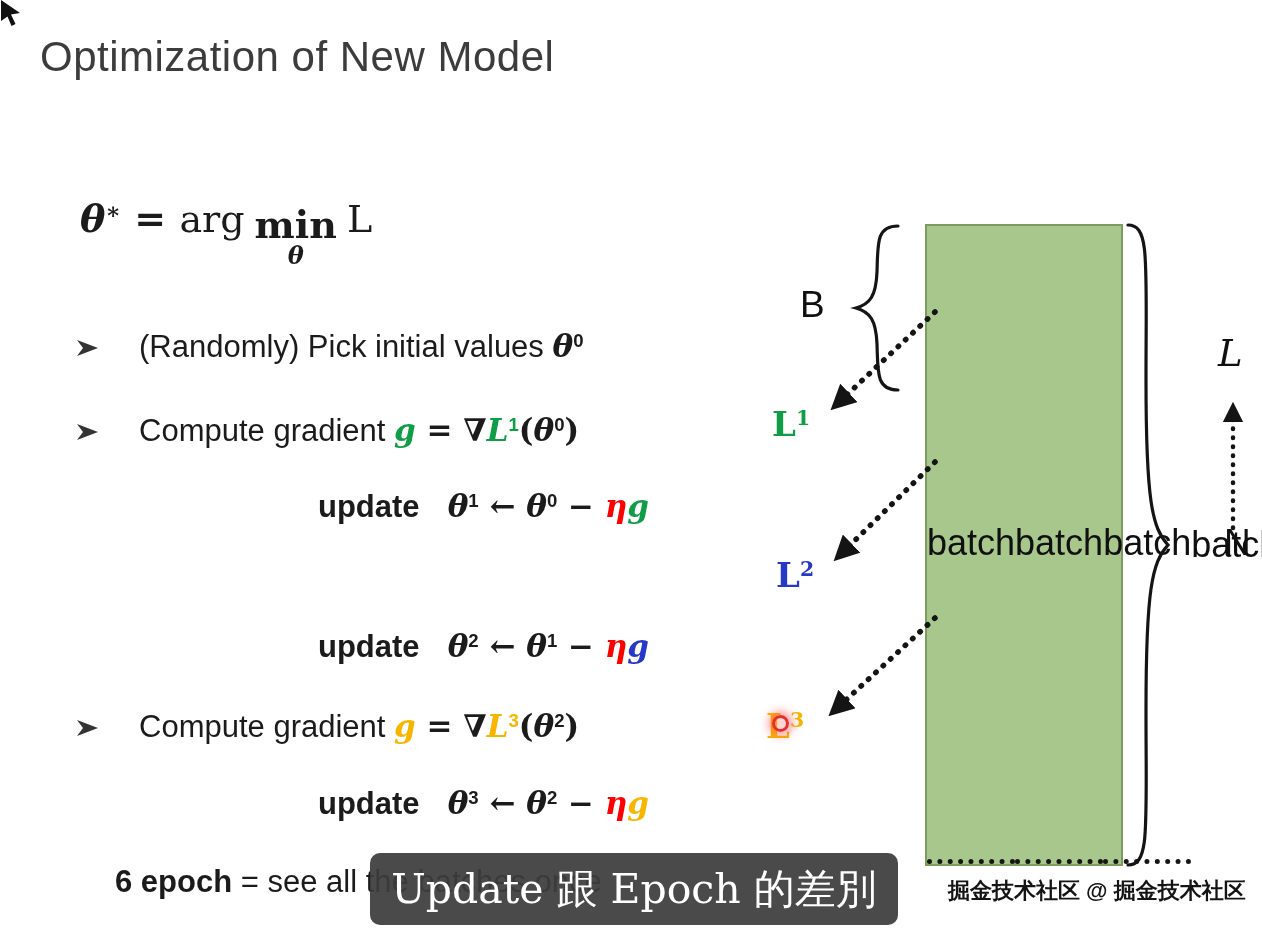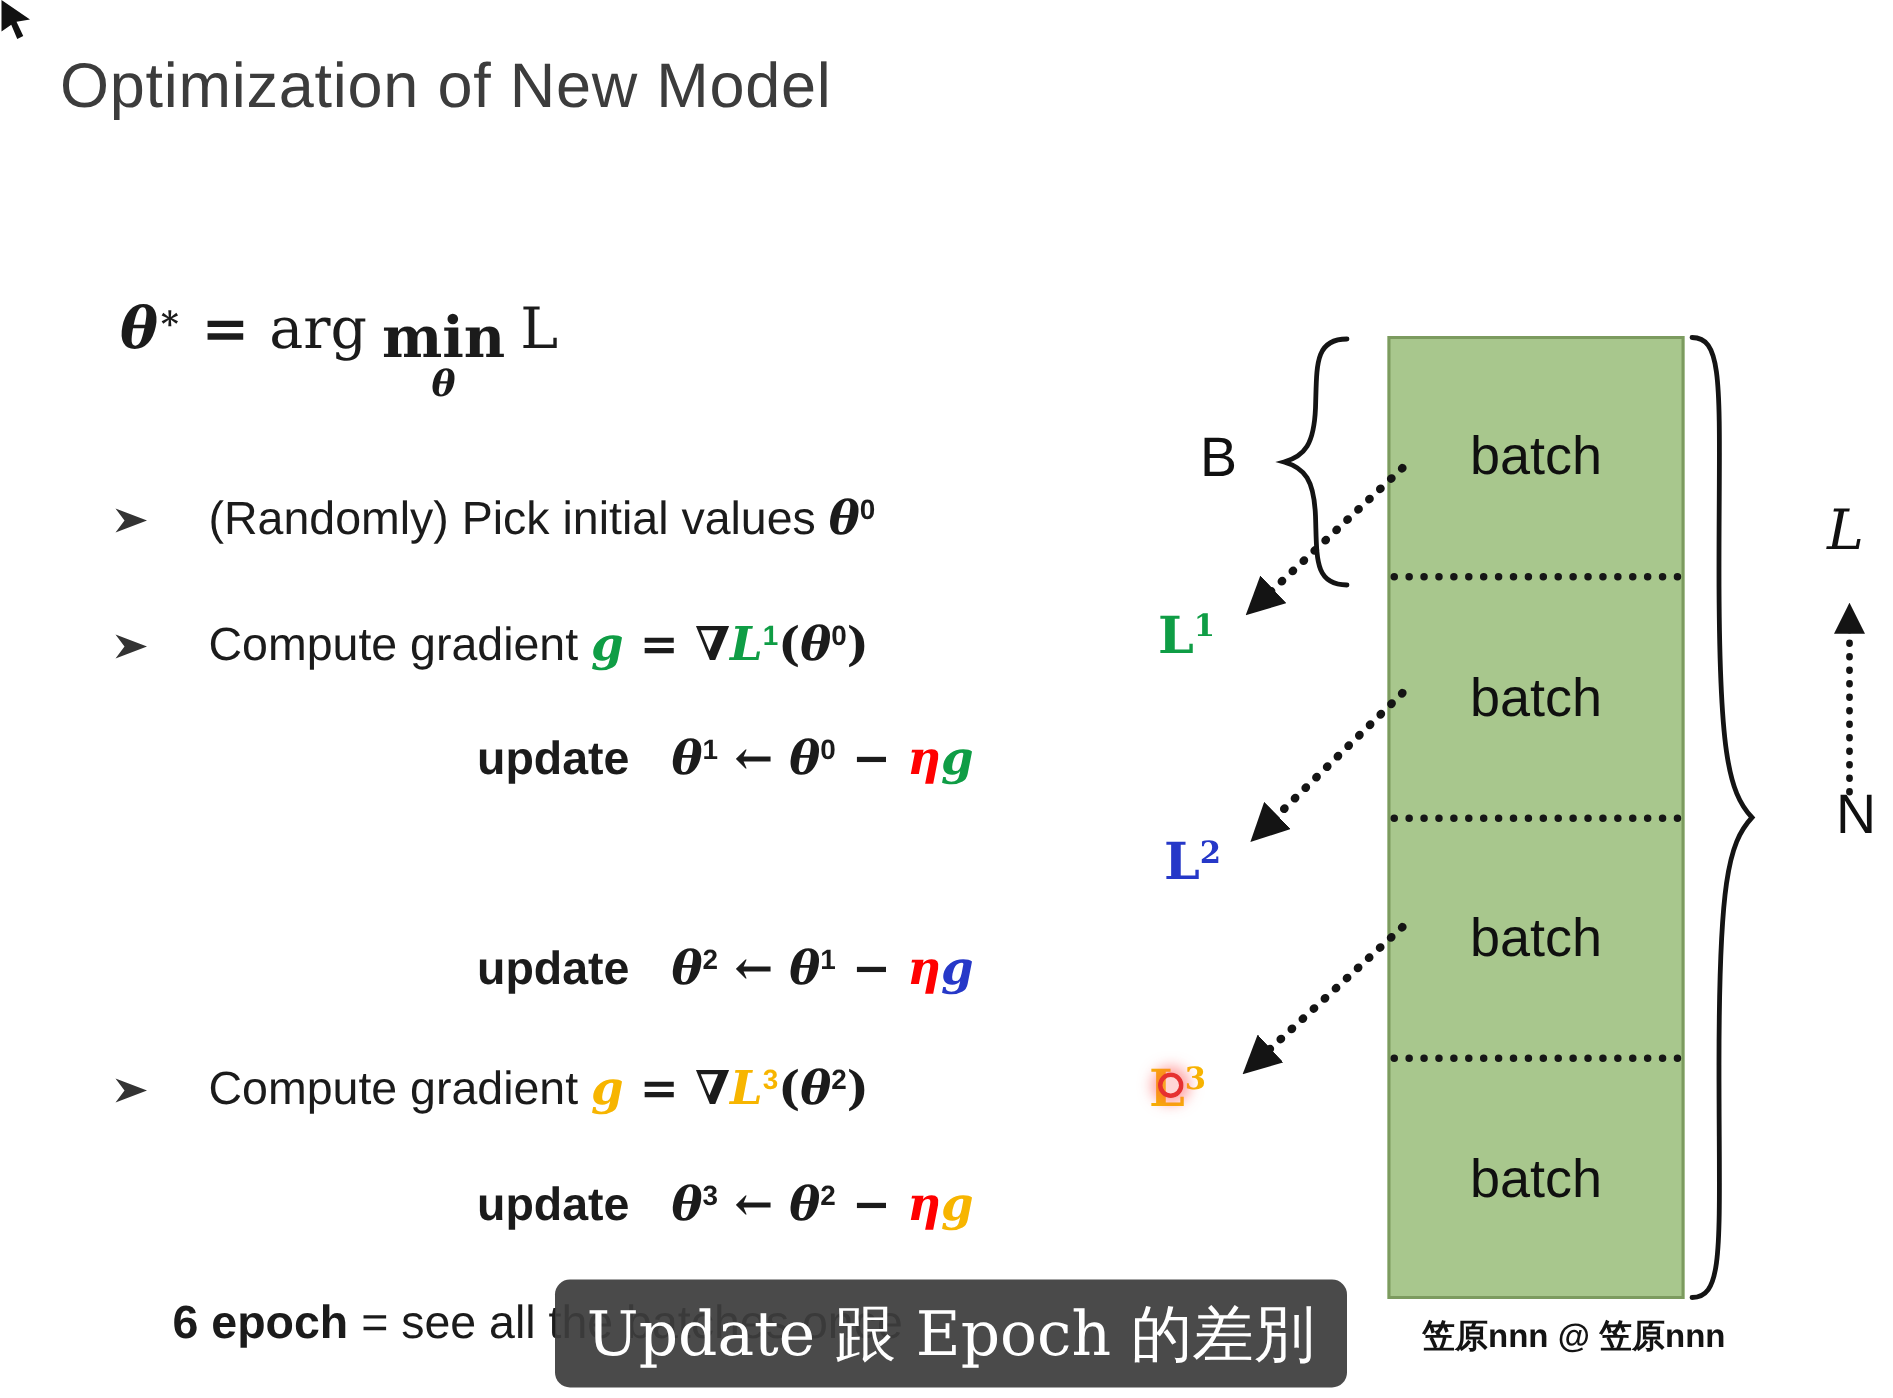--- a/index.html
+++ b/index.html
@@ -34,21 +34,21 @@
   
   .loss{position:absolute; font-family:"DejaVu Serif",serif; 
         font-weight:bold; font-size:34px; white-space:pre;}
   .laser{position:absolute; left:772px; top:715px; width:11px; height:11px;
          border:3px solid #e63030; border-radius:50%;
          background:rgba(255,120,120,0.30);
          box-shadow:0 0 9px 4px rgba(255,80,80,0.55);}
   
   .batch-col{position:absolute; left:925px; top:224px; width:198px; height:642px;
              background:var(--batch-fill,#a8c78d); border:2px solid var(--batch-border,#7c9b5f);
-             display:flex; flex-direction:column; box-sizing:border-box;}
+             display:flex; flex-direction:row; box-sizing:border-box;}
   .batch-sec{flex:1; display:flex; align-items:center; justify-content:center;
              font-size:36px; color:#101010;}
   .batch-sec.sep{border-bottom:5px dotted #161616;}
   .lbl-B{position:absolute; left:800px; top:284px; font-size:37px; color:#101010;}
   .lbl-N{position:absolute; left:1224px; top:522px; font-size:37px; color:#101010;}
   .lbl-L{position:absolute; left:1218px; top:332px; font-size:37px;
          font-family:"DejaVu Serif",serif; font-style:italic; color:#101010;}
   
   .annot{position:absolute; left:0; top:0; pointer-events:none;}
   .caption{position:absolute; left:370px; top:853px; width:528px; height:72px;
@@ -128,15 +128,15 @@
     <line x1="935" y1="312" x2="836" y2="405" stroke="#141414" stroke-width="5.5" stroke-dasharray="0.5 9.5" stroke-linecap="round" marker-end="url(#ah)"></line>
     <line x1="935" y1="462" x2="839" y2="556" stroke="#141414" stroke-width="5.5" stroke-dasharray="0.5 9.5" stroke-linecap="round" marker-end="url(#ah)"></line>
     <line x1="935" y1="618" x2="834" y2="711" stroke="#141414" stroke-width="5.5" stroke-dasharray="0.5 9.5" stroke-linecap="round" marker-end="url(#ah)"></line>
     <line x1="1233" y1="528" x2="1233" y2="408" stroke="#141414" stroke-width="4.5" stroke-dasharray="0.5 8.5" stroke-linecap="round" marker-end="url(#ah)"></line>
   </svg>
 
   <div class="caption">
       <span>Update 跟 Epoch 的差別</span>
     </div>
 
-  <div class="watermark">笠原nnn @ 笠原nnn</div>
+  <div class="watermark">掘金技术社区 @ 掘金技术社区</div>
 
 </div>
 
 </body></html>

